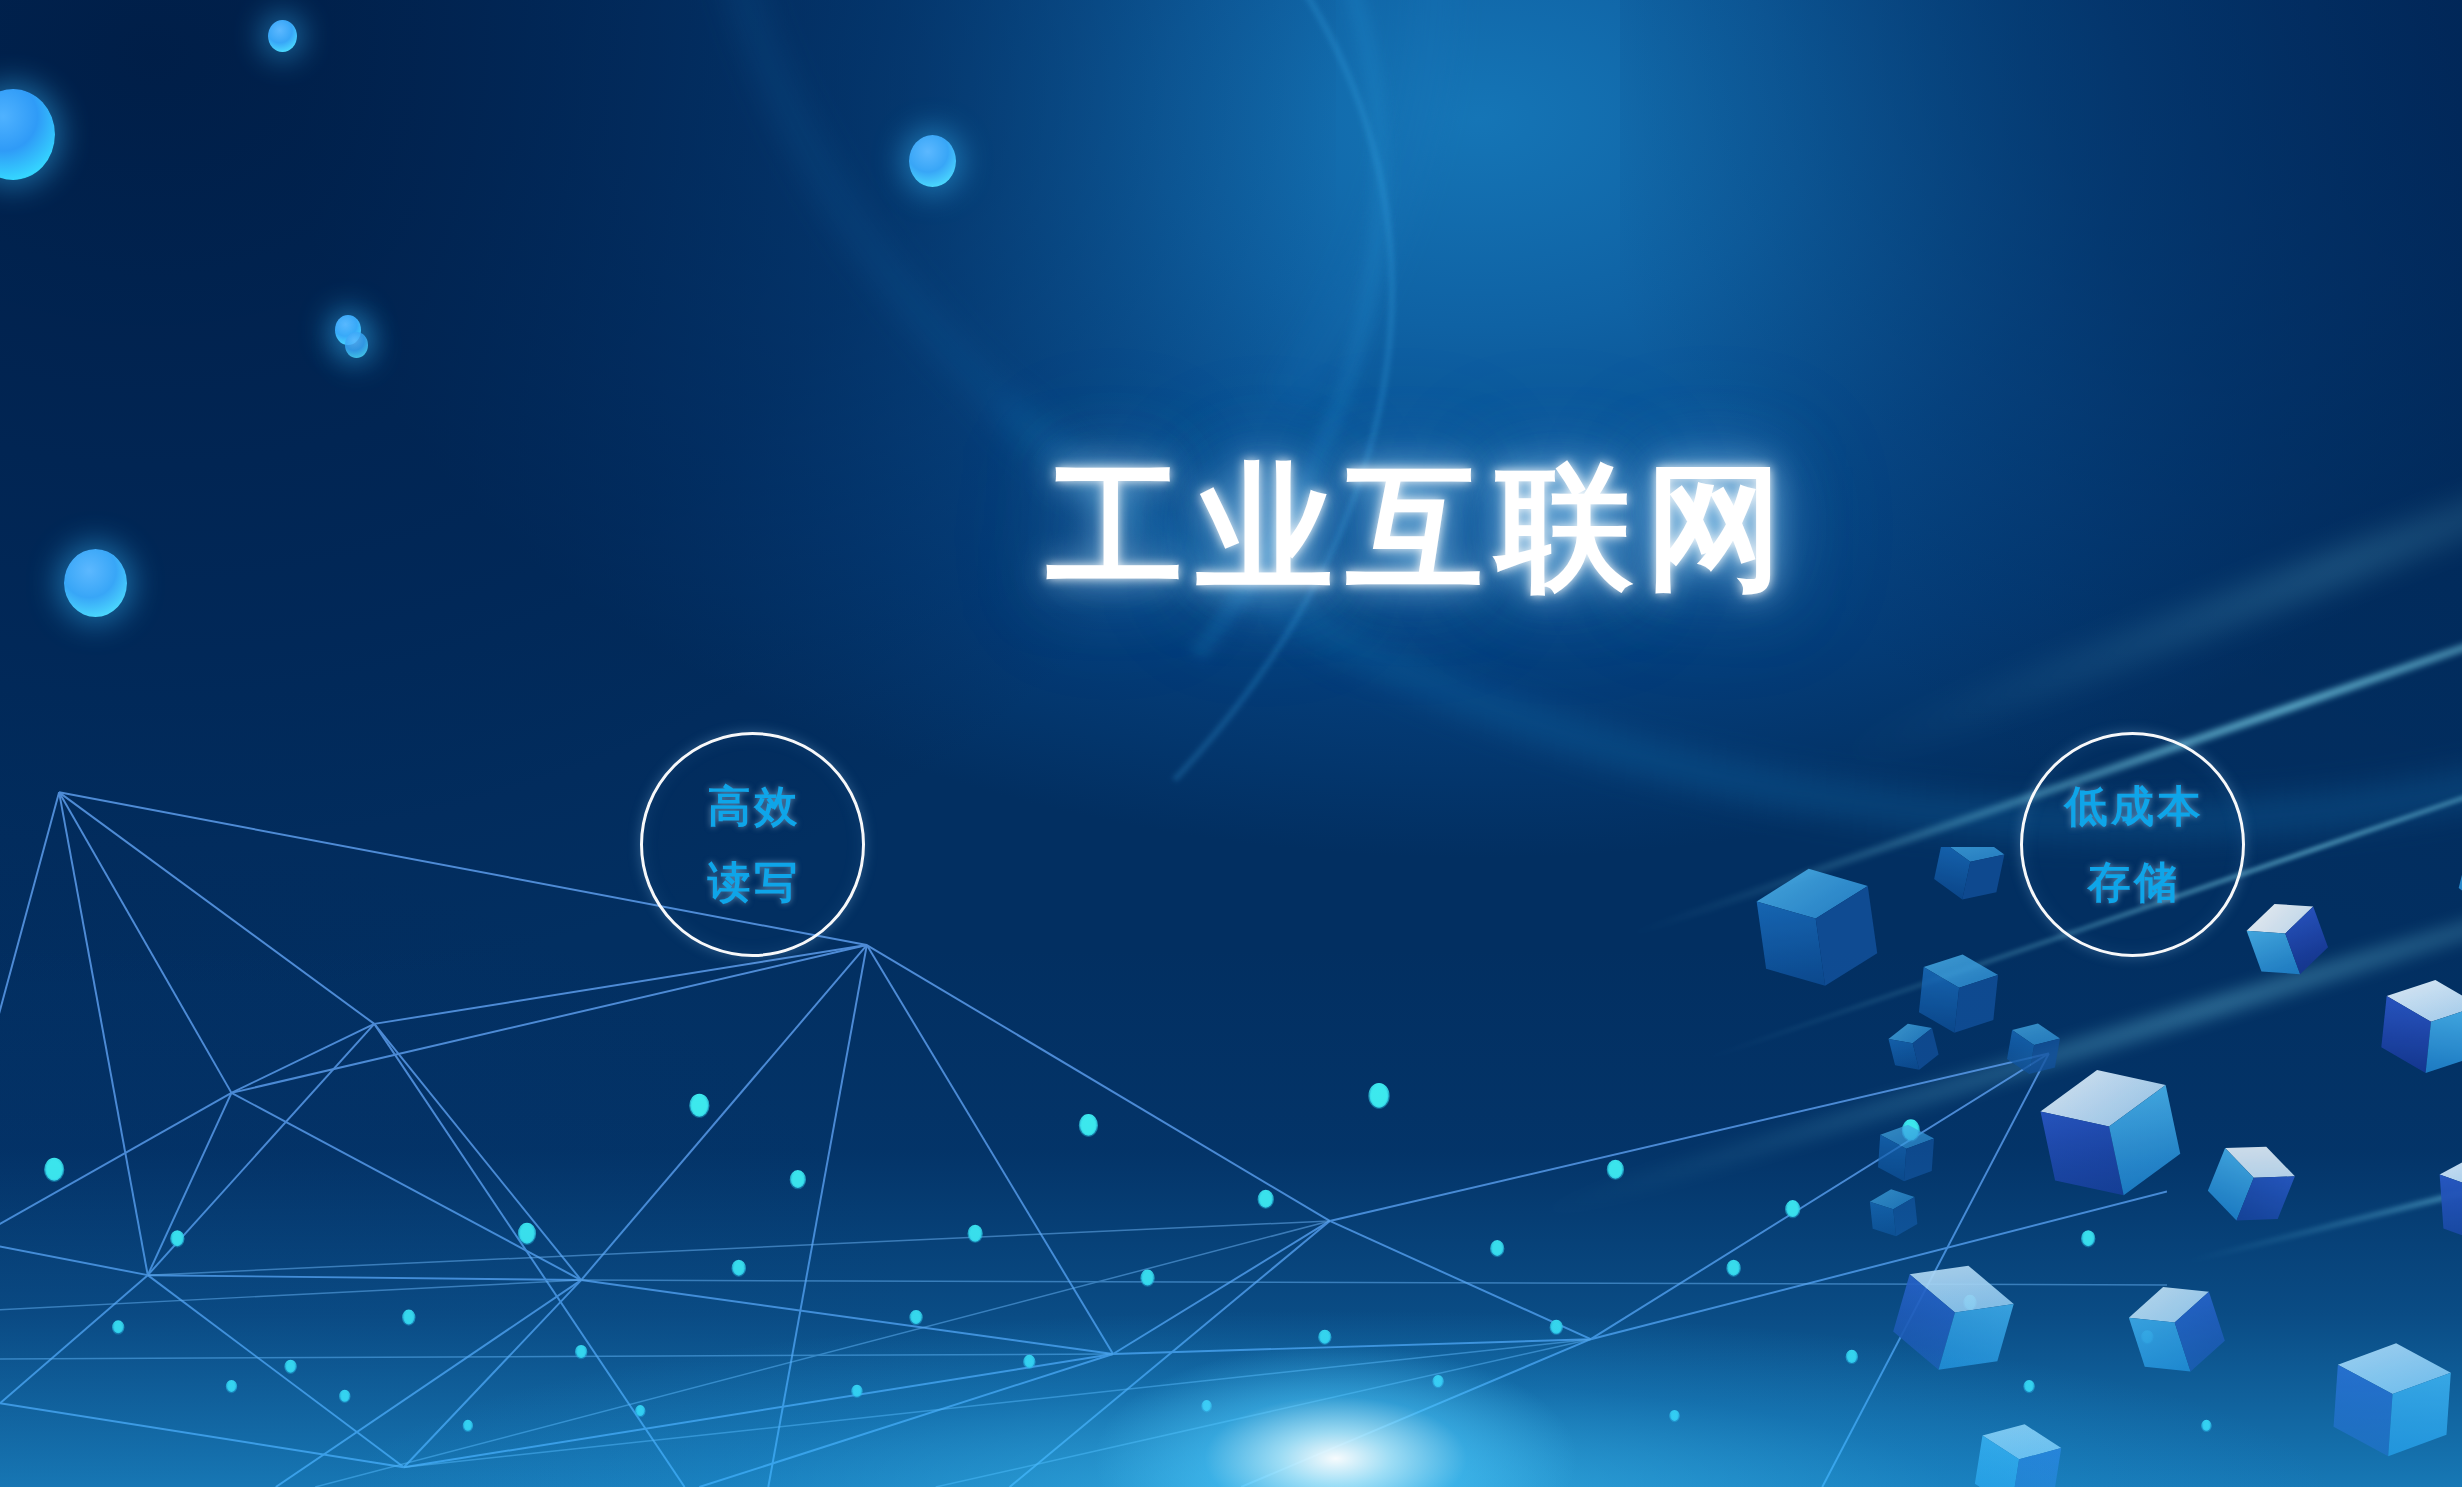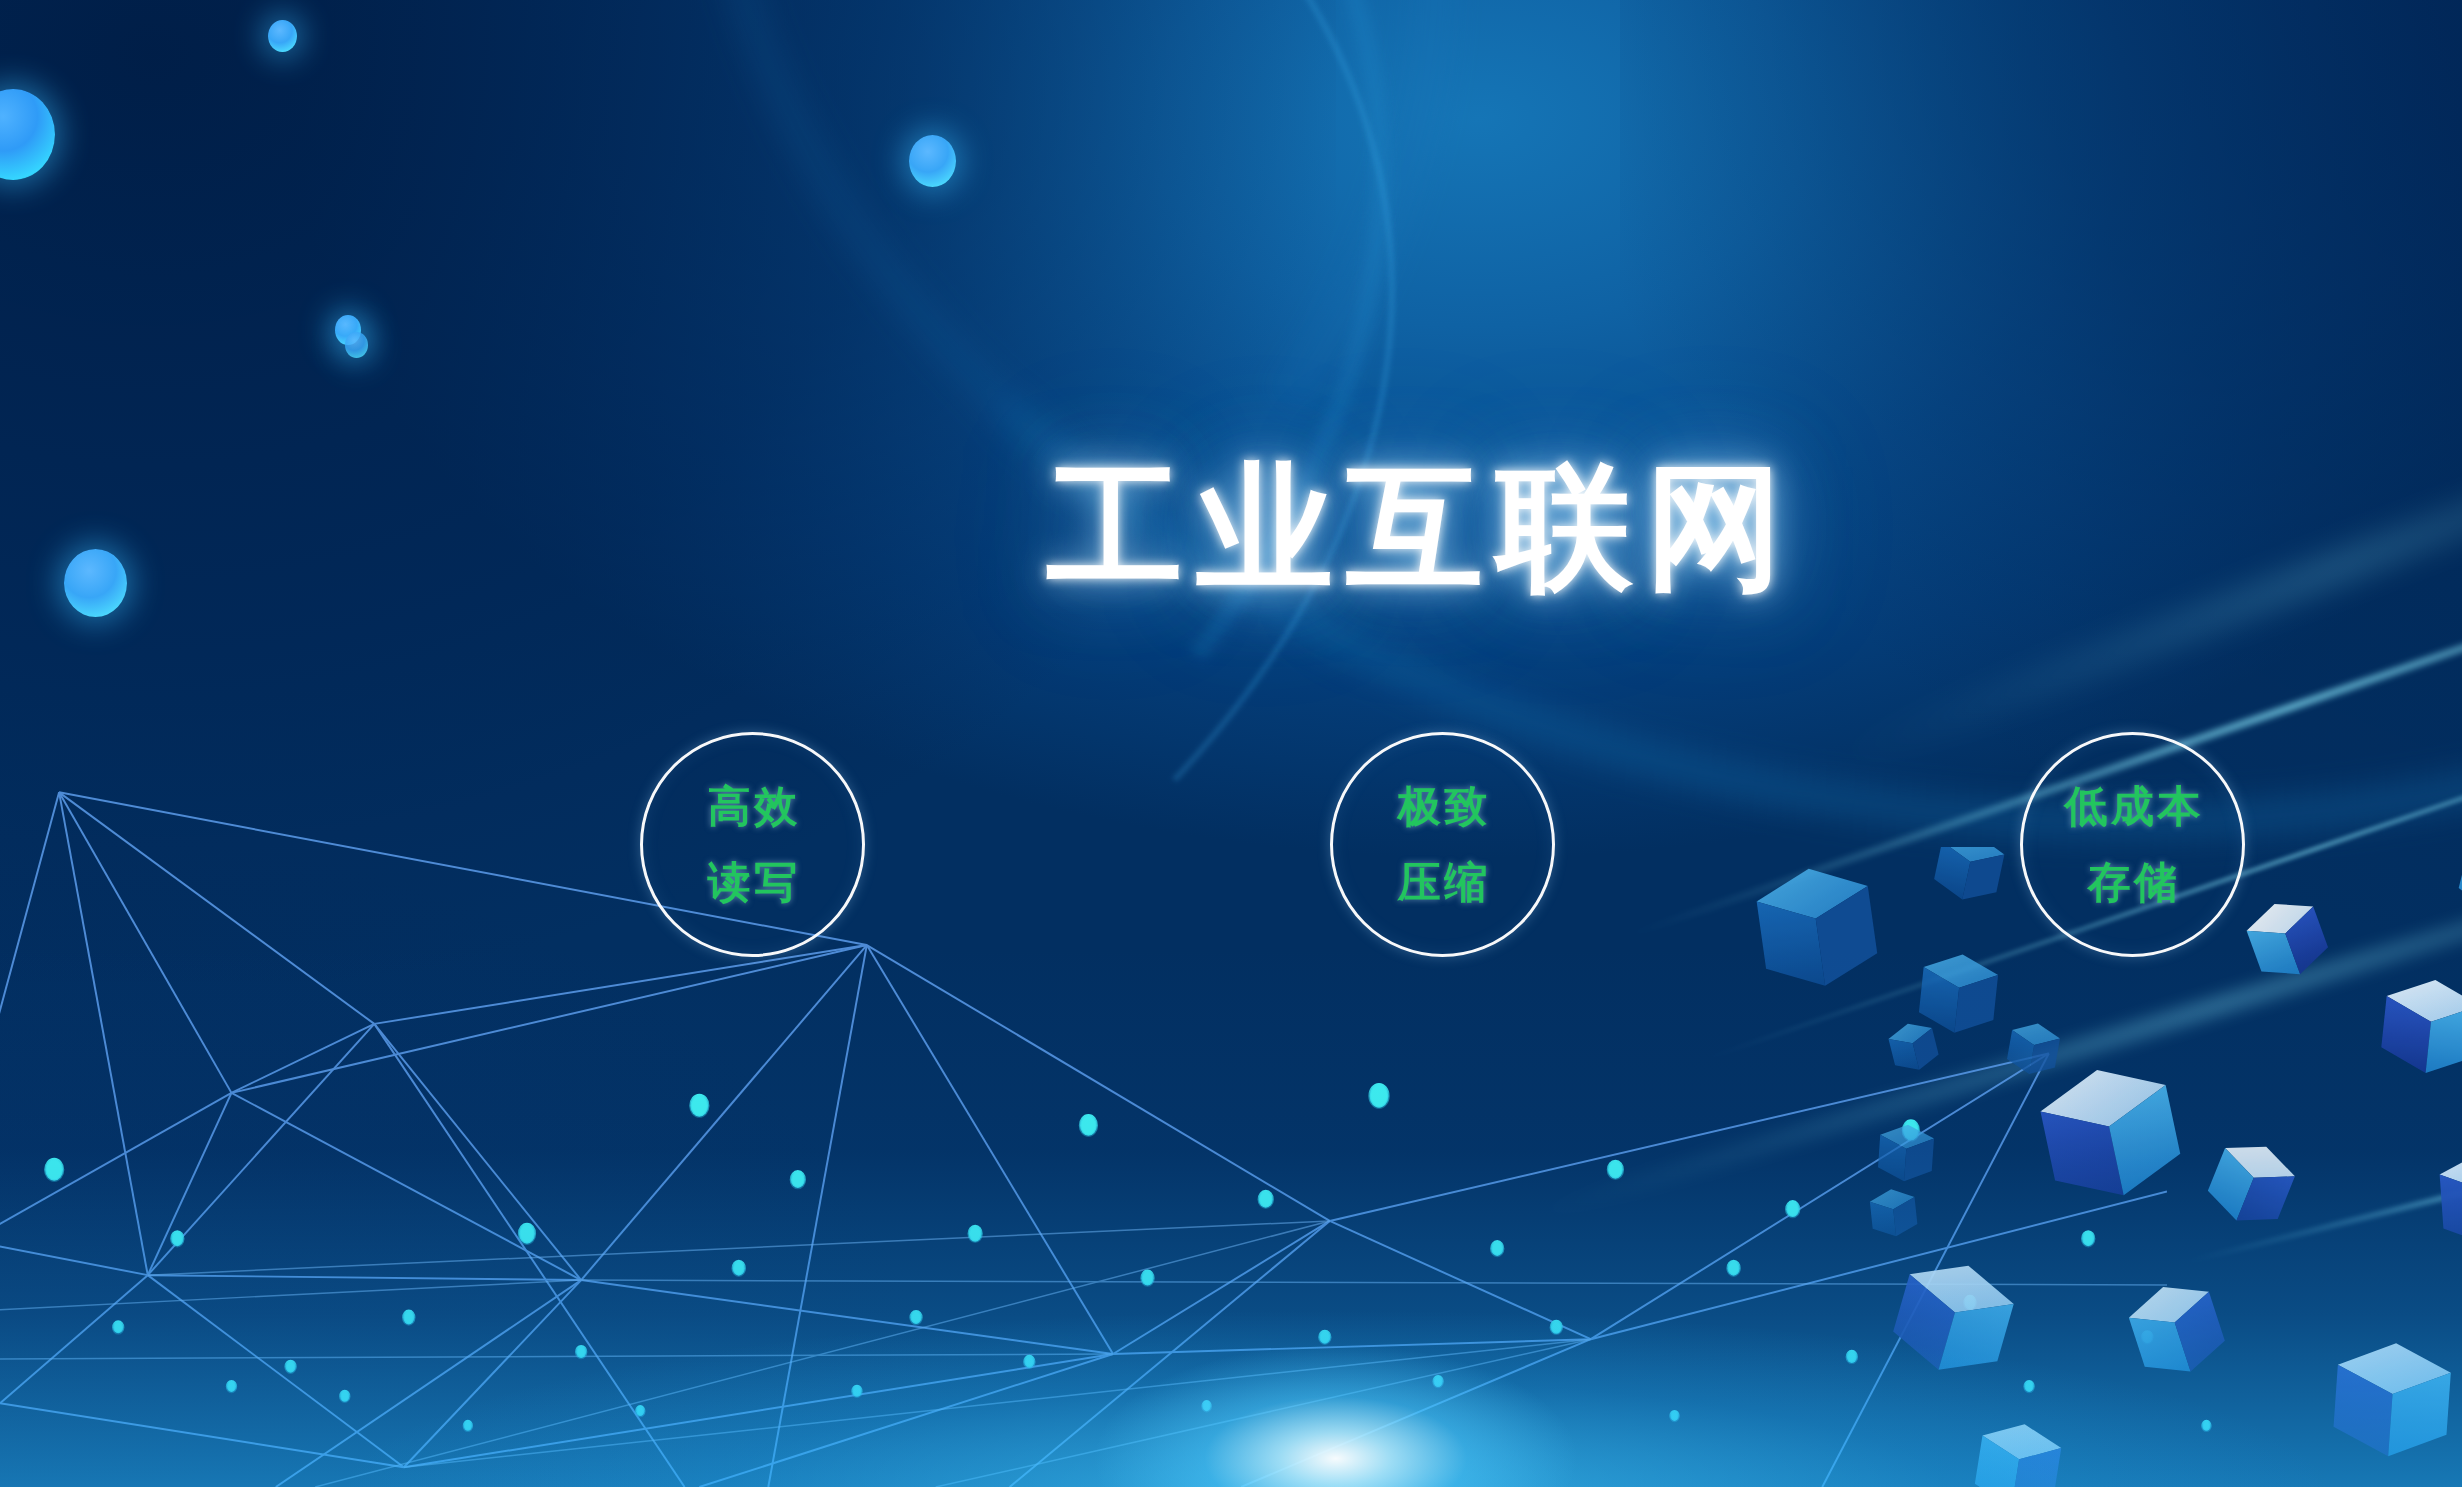--- a/index.html
+++ b/index.html
@@ -123,21 +123,21 @@
   .circle{
     position:relative;
     width:225px;height:225px;
     border-radius:50%;
     border:3.4px solid rgba(255,255,255,.97);
     display:flex;flex-direction:column;
     align-items:center;justify-content:center;
     box-shadow:0 0 12.8px rgba(160,215,255,.28), inset 0 0 16.7px rgba(140,200,255,.10);
   }
   .circle-line{
-    color:#22c55e;
+    color:#0ea5e9;
     font-family:"Liberation Sans","DejaVu Sans",sans-serif;
     font-weight:600;
     font-size:43px;
     line-height:1;
     letter-spacing:3.4px;
     text-indent:3.4px;
     text-shadow:0 0 5.9px rgba(190,230,255,.5);
     white-space:nowrap;
   }
   .circle-line.top{margin-bottom:32.5px;}
@@ -391,24 +391,20 @@
 
     <h1 class="title">工业互联网</h1>
 
     <div class="circles">
 
       <div class="circle">
         <span class="circle-line top">高效</span>
         <span class="circle-line">读写</span>
       </div>
 
-      <div class="circle">
-        <span class="circle-line top">极致</span>
-        <span class="circle-line">压缩</span>
-      </div>
 
       <div class="circle">
         <span class="circle-line top">低成本</span>
         <span class="circle-line">存储</span>
       </div>
 
 
     </div>
   </div>
 </div>

